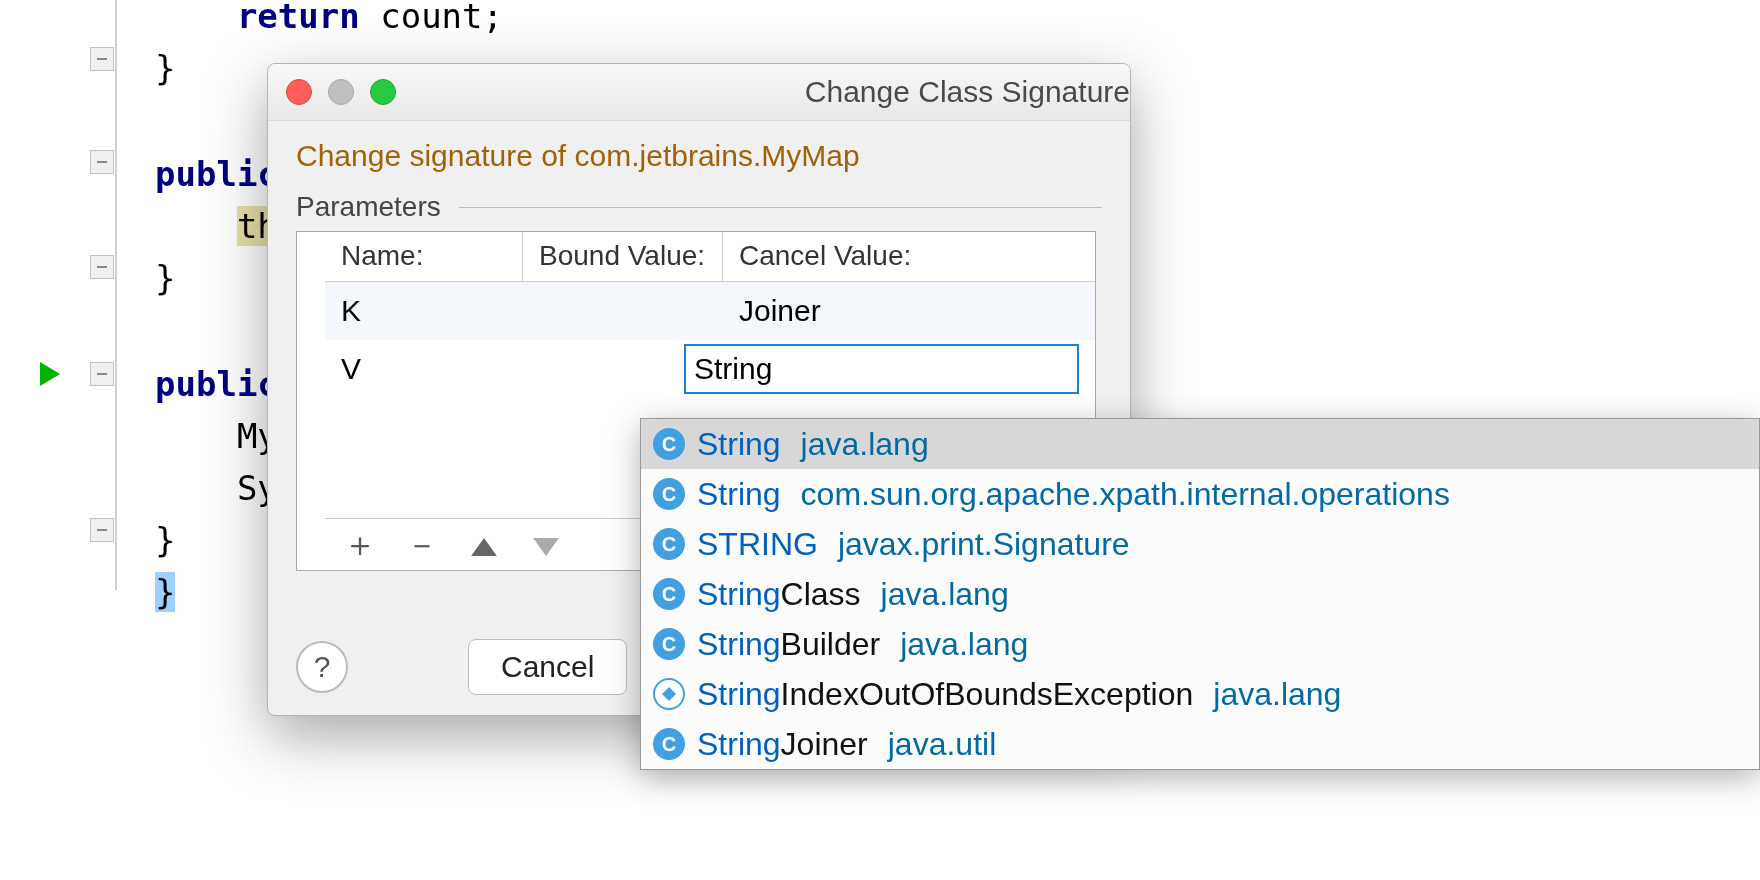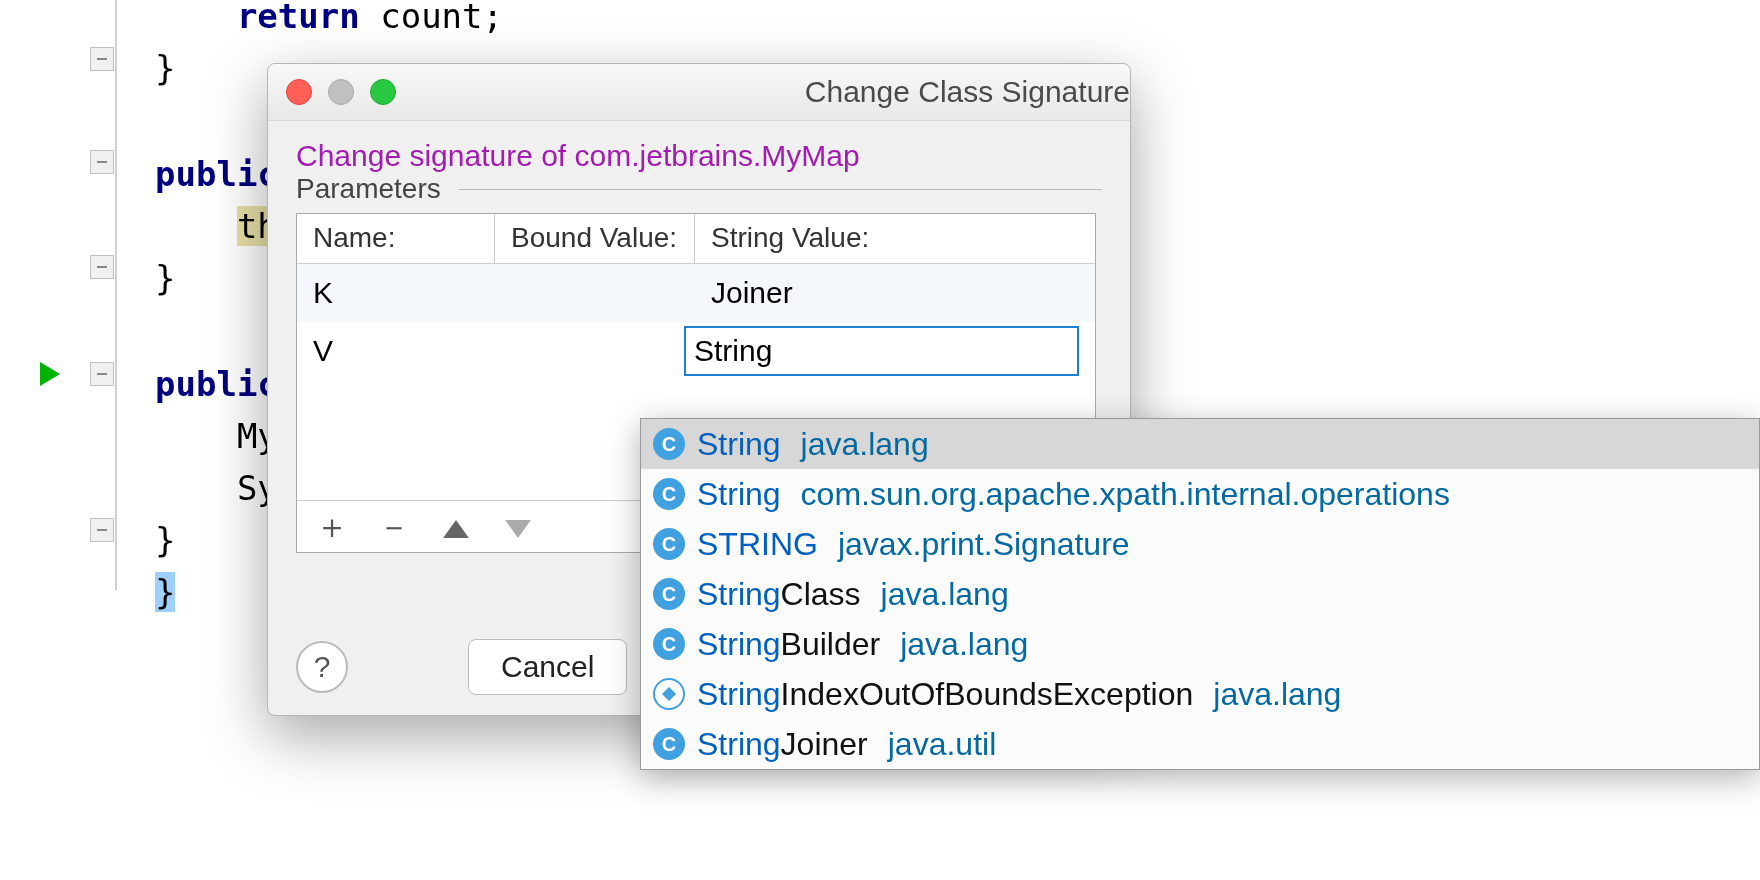--- a/index.html
+++ b/index.html
@@ -130,39 +130,41 @@
       text-align: right;
       font-size: 30px;
       color: #4a4a4a;
       pointer-events: none;
     }
     .dialog-body {
       padding: 18px 28px 0 28px;
     }
     .subheader {
       font-size: 30px;
-      color: #a21caf;
+      color: #a16207;
+      margin-bottom: 18px;
     }
     .section-label {
       font-size: 28px;
       color: #444;
       margin-bottom: 8px;
       display: flex;
       align-items: center;
     }
     .section-line {
       flex: 1;
       height: 1px;
       background: #bbb;
       margin-left: 18px;
     }
     .table {
       border: 1px solid #aaa;
       background: #fff;
       width: 800px;
+      padding-left: 28px;
     }
     .table-header {
       display: flex;
       height: 50px;
       font-size: 28px;
       color: #333;
     }
     .th {
       border-right: 1px solid #ccc;
       border-bottom: 1px solid #ccc;
@@ -322,21 +324,21 @@
   <div class="dialog-body">
     <div class="subheader">Change signature of com.jetbrains.MyMap</div>
     <div class="section-label">
       <span>Parameters</span>
         <span class="section-line"></span>
     </div>
     <div class="table">
       <div class="table-header">
         <div class="th col-name">Name:</div>
         <div class="th col-bound">Bound Value:</div>
-        <div class="th col-default">String Value:</div>
+        <div class="th col-default">Cancel Value:</div>
       </div>
       <div class="table-row row-sel">
         <div class="td col-name">K</div>
         <div class="td col-bound"></div>
         <div class="td col-default">Joiner</div>
       </div>
       <div class="table-row">
         <div class="td col-name">V</div>
         <div class="td col-bound"></div>
         <div class="td col-default">

